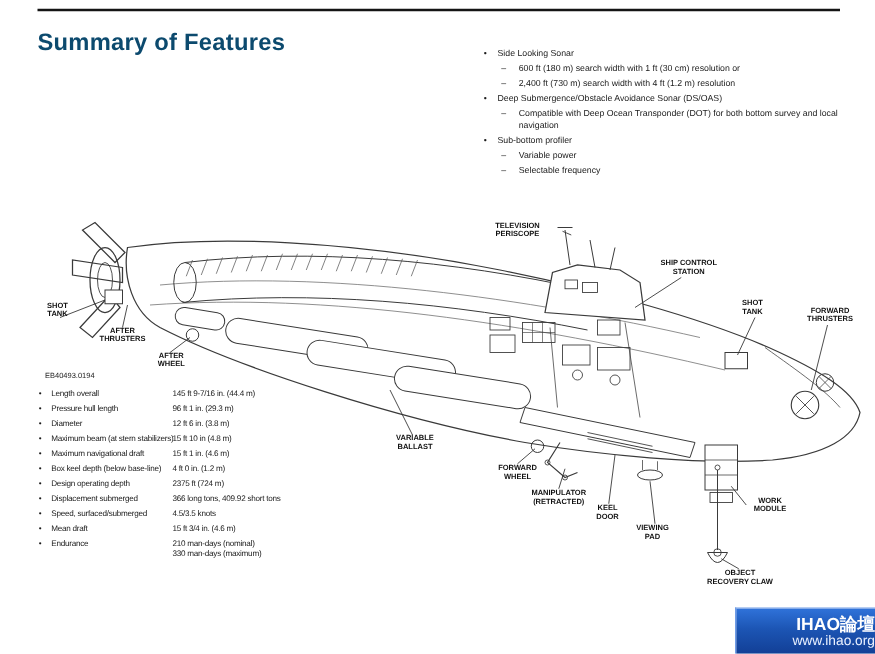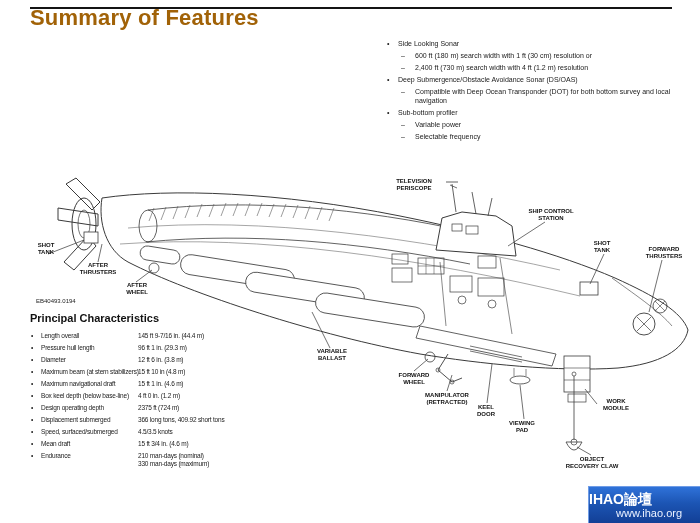--- a/index.html
+++ b/index.html
@@ -1,21 +1,21 @@
 <!DOCTYPE html>
 <html><head>
 <meta charset="utf-8">
 <style>
   * { margin:0; padding:0; box-sizing:border-box; }
   html,body { width:700px; height:523px; }
   body { font-family:"Liberation Sans", sans-serif; background:#ffffff; color:#141414; }
   .page { position:relative; width:700px; height:523px; background:#fff; overflow:hidden; }
 
   .top-rule { position:absolute; left:30px; top:7px; width:642px; height:2px; background:#141414; }
-  .title { position:absolute; left:30px; top:5px; font-size:22px; font-weight:bold; letter-spacing:0.2px; color:#a16207; }
+  .title { position:absolute; left:30px; top:24px; font-size:19px; font-weight:bold; letter-spacing:0.2px; color:#0c4a6e; }
 
   h2.sec { font-size:11px; font-weight:bold; margin-bottom:7px; color:#111; }
 
   .missions { position:absolute; left:30px; top:40px; width:330px; }
   .search-cap { position:absolute; left:385px; top:40px; width:300px; }
 
   ul.plain { list-style:none; }
   ul.plain li { position:relative; font-size:7px; line-height:8.5px; margin-bottom:3.6px; padding-left:13px; color:#1a1a1a; }
   ul.plain li.b::before { content:"•"; position:absolute; left:2px; top:0; font-size:7px; }
   ul.plain li.d { padding-left:30px; }
@@ -30,21 +30,21 @@
   .chars h2.sec { margin-bottom:8px; }
   .crow { display:flex; font-size:6.5px; line-height:8.4px; margin-bottom:3.6px; letter-spacing:-0.2px; color:#1a1a1a; }
   .crow .lab { width:108px; position:relative; padding-left:11px; white-space:nowrap; }
   .crow .lab::before { content:"•"; position:absolute; left:1px; top:0; }
   .crow .val { flex:1; }
   .crow .val div { line-height:8.4px; }
 
   .badge { position:absolute; right:0; bottom:0; width:112px; height:37px; z-index:6;
            background:linear-gradient(180deg,#2f72d9 0%, #1c55b4 45%, #123f96 100%);
            border-top:1px solid #6f9ce6; border-left:1px solid #6f9ce6;
-           display:flex; flex-direction:column; align-items:flex-start; justify-content:center; }
+           display:flex; flex-direction:column; align-items:flex-end; justify-content:center; }
   .badge-l1 { color:#ffffff; font-size:14px; font-weight:bold; line-height:16px; }
   .badge-l2 { color:#eaf1ff; font-size:11px; line-height:13px;margin-left:27px; }
 </style>
 </head>
 <body>
 
 <div class="page">
 
   <div class="top-rule"></div>
   <h1 class="title">Summary of Features</h1>
@@ -165,21 +165,20 @@
     <div class="dlabel" style="left:412px; top:234px; width:70px;">MANIPULATOR (RETRACTED)</div>
     <div class="dlabel" style="left:473px; top:246px; width:26px;">KEEL DOOR</div>
     <div class="dlabel" style="left:505px; top:262px; width:34px;">VIEWING PAD</div>
     <div class="dlabel" style="left:598px; top:240px; width:36px;">WORK MODULE</div>
     <div class="dlabel" style="left:564px; top:298px; width:56px;">OBJECT RECOVERY CLAW</div>
 
     <div class="drawing-no">EB40493.0194</div>
   </div>
 
   <section class="chars">
-    <h2 class="sec">Principal Characteristics</h2>
 
     <div class="crow">
       <span class="lab">Length overall</span>
       <span class="val">145 ft 9-7/16 in. (44.4 m)</span>
     </div>
     <div class="crow">
       <span class="lab">Pressure hull length</span>
       <span class="val">96 ft 1 in. (29.3 m)</span>
     </div>
     <div class="crow">

